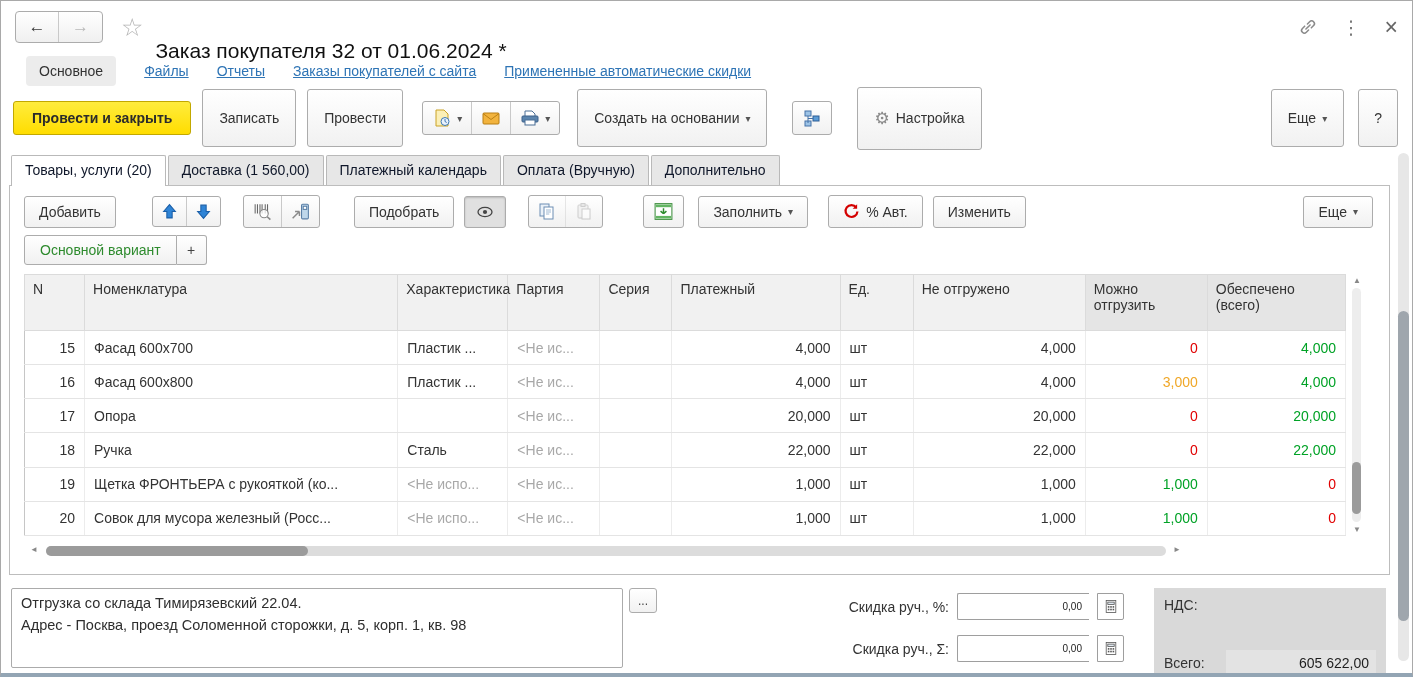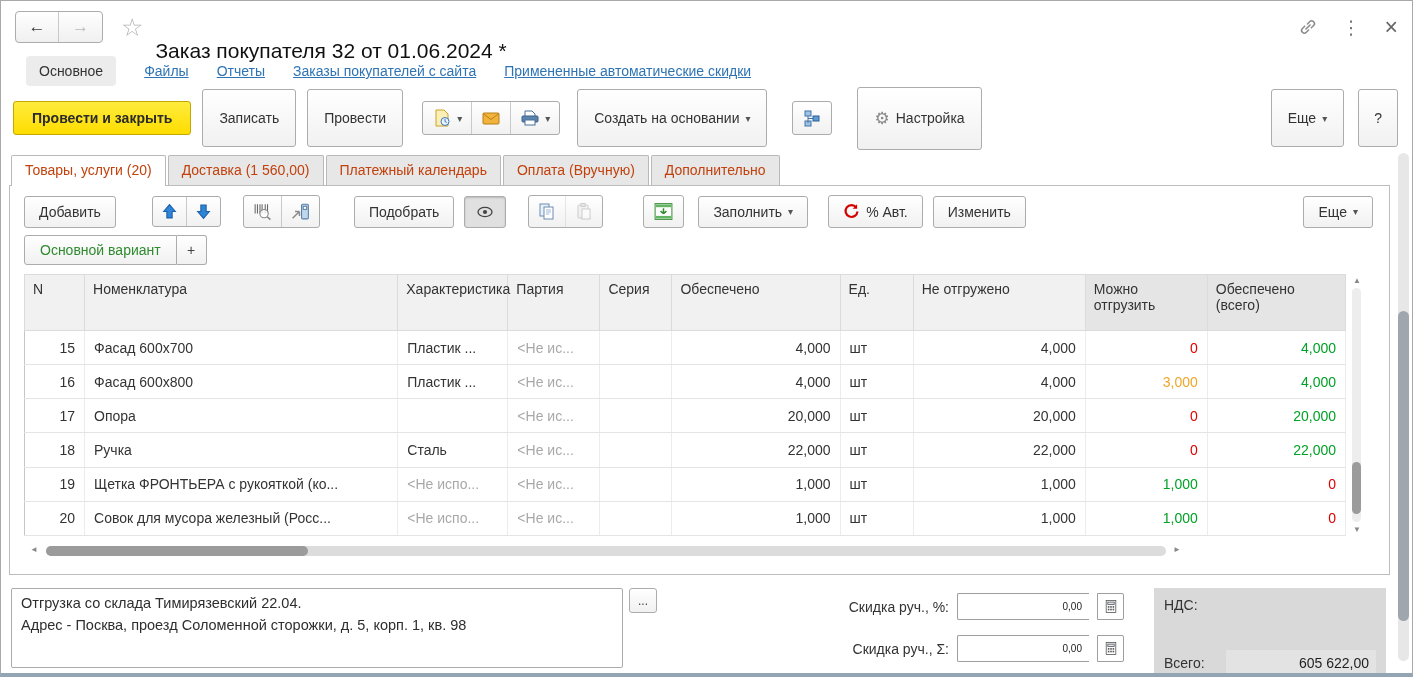--- a/index.html
+++ b/index.html
@@ -36,21 +36,21 @@
   .icongroup .ibtn { border:none; background:transparent; padding:6px 9px; display:flex; align-items:center; gap:5px; cursor:pointer; }
   .icongroup .ibtn + .ibtn { border-left:1px solid #C9C9C9; }
   .sq-btn { padding:6px 9px; }
   .gear { font-size:17px; color:#8a8a8a; }
   .cmd-right { margin-left:auto; display:flex; gap:14px; }
   .help-btn { padding:8px 15px; }
 
   
   .tabstrip { display:flex; align-items:flex-end; gap:2px; padding:0 0 0 10px; height:30px; position:relative; z-index:2; }
   .tab { border:1px solid #B9B9B9; border-bottom:none; background:#E7E7E7; padding:6px 13px 7px;
-         font-size:14px; color:#c2410c; border-radius:2px 2px 0 0; cursor:pointer; white-space:nowrap; }
+         font-size:14px; color:#0f172a; border-radius:2px 2px 0 0; cursor:pointer; white-space:nowrap; }
   .tab.active { background:#fff; position:relative; margin-bottom:-1px; padding-bottom:8px; }
 
   
   .groupbox { margin:0 22px 0 8px; border:1px solid #BDBDBD; background:#fff; height:390px; position:relative; }
   .tbl-toolbar { display:flex; align-items:center; gap:10px; padding:9px 10px 4px 14px; }
   .btn-sm { padding:7px 14px; }
   .pairgroup { display:flex; border:1px solid #ACACAC; border-radius:3px; overflow:hidden; background:linear-gradient(#fff,#F1F1F1); }
   .pairgroup .ibtn { border:none; background:transparent; padding:5px 8px; cursor:pointer; display:flex; align-items:center; }
   .pairgroup .ibtn + .ibtn { border-left:1px solid #C9C9C9; }
   .ibtn.disabled { opacity:.45; }
@@ -338,21 +338,21 @@
             <col style="width: 122px;">
             <col style="width: 138px;">
           </colgroup>
         <thead>
             <tr id="goods-head">
               <th>N</th>
               <th>Номенклатура</th>
               <th>Характеристика</th>
               <th>Партия</th>
               <th>Серия</th>
-              <th>Обеспечено</th>
+              <th>Платежный</th>
               <th>Ед.</th>
               <th>Не отгружено</th>
               <th class="hl">Можно отгрузить</th>
               <th class="hl">Обеспечено (всего)</th>
             </tr>
           </thead>
         <tbody id="goods-body">
             <tr>
               <td class="r">15</td>
               <td>Фасад 600x700</td>

